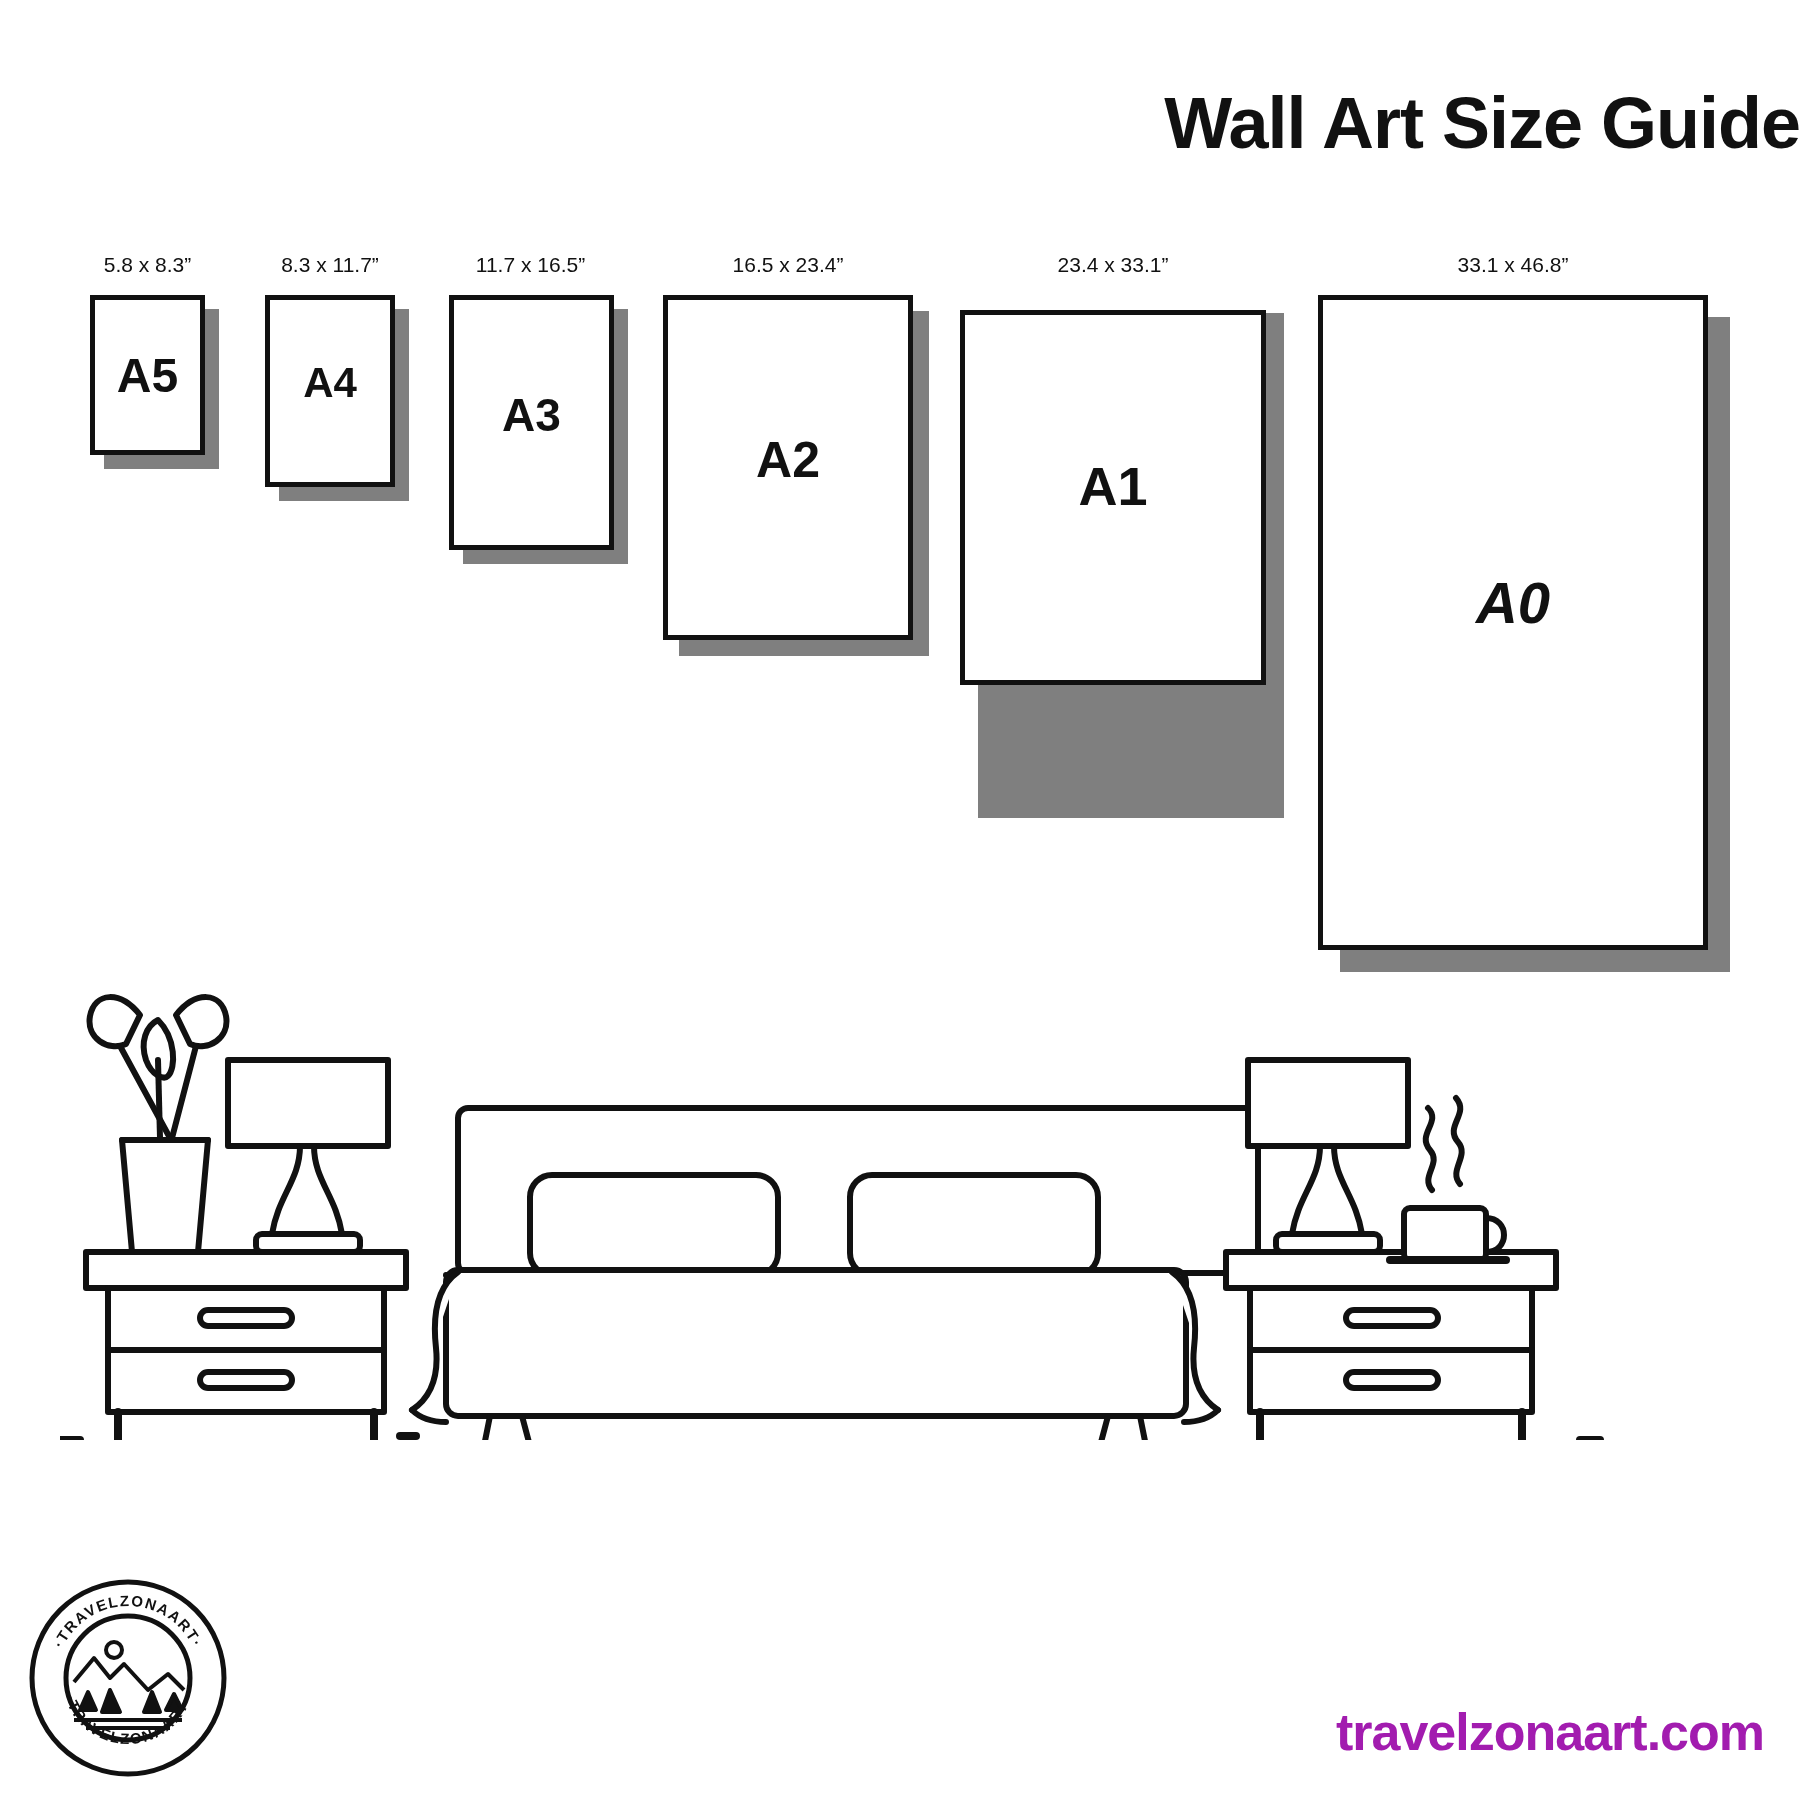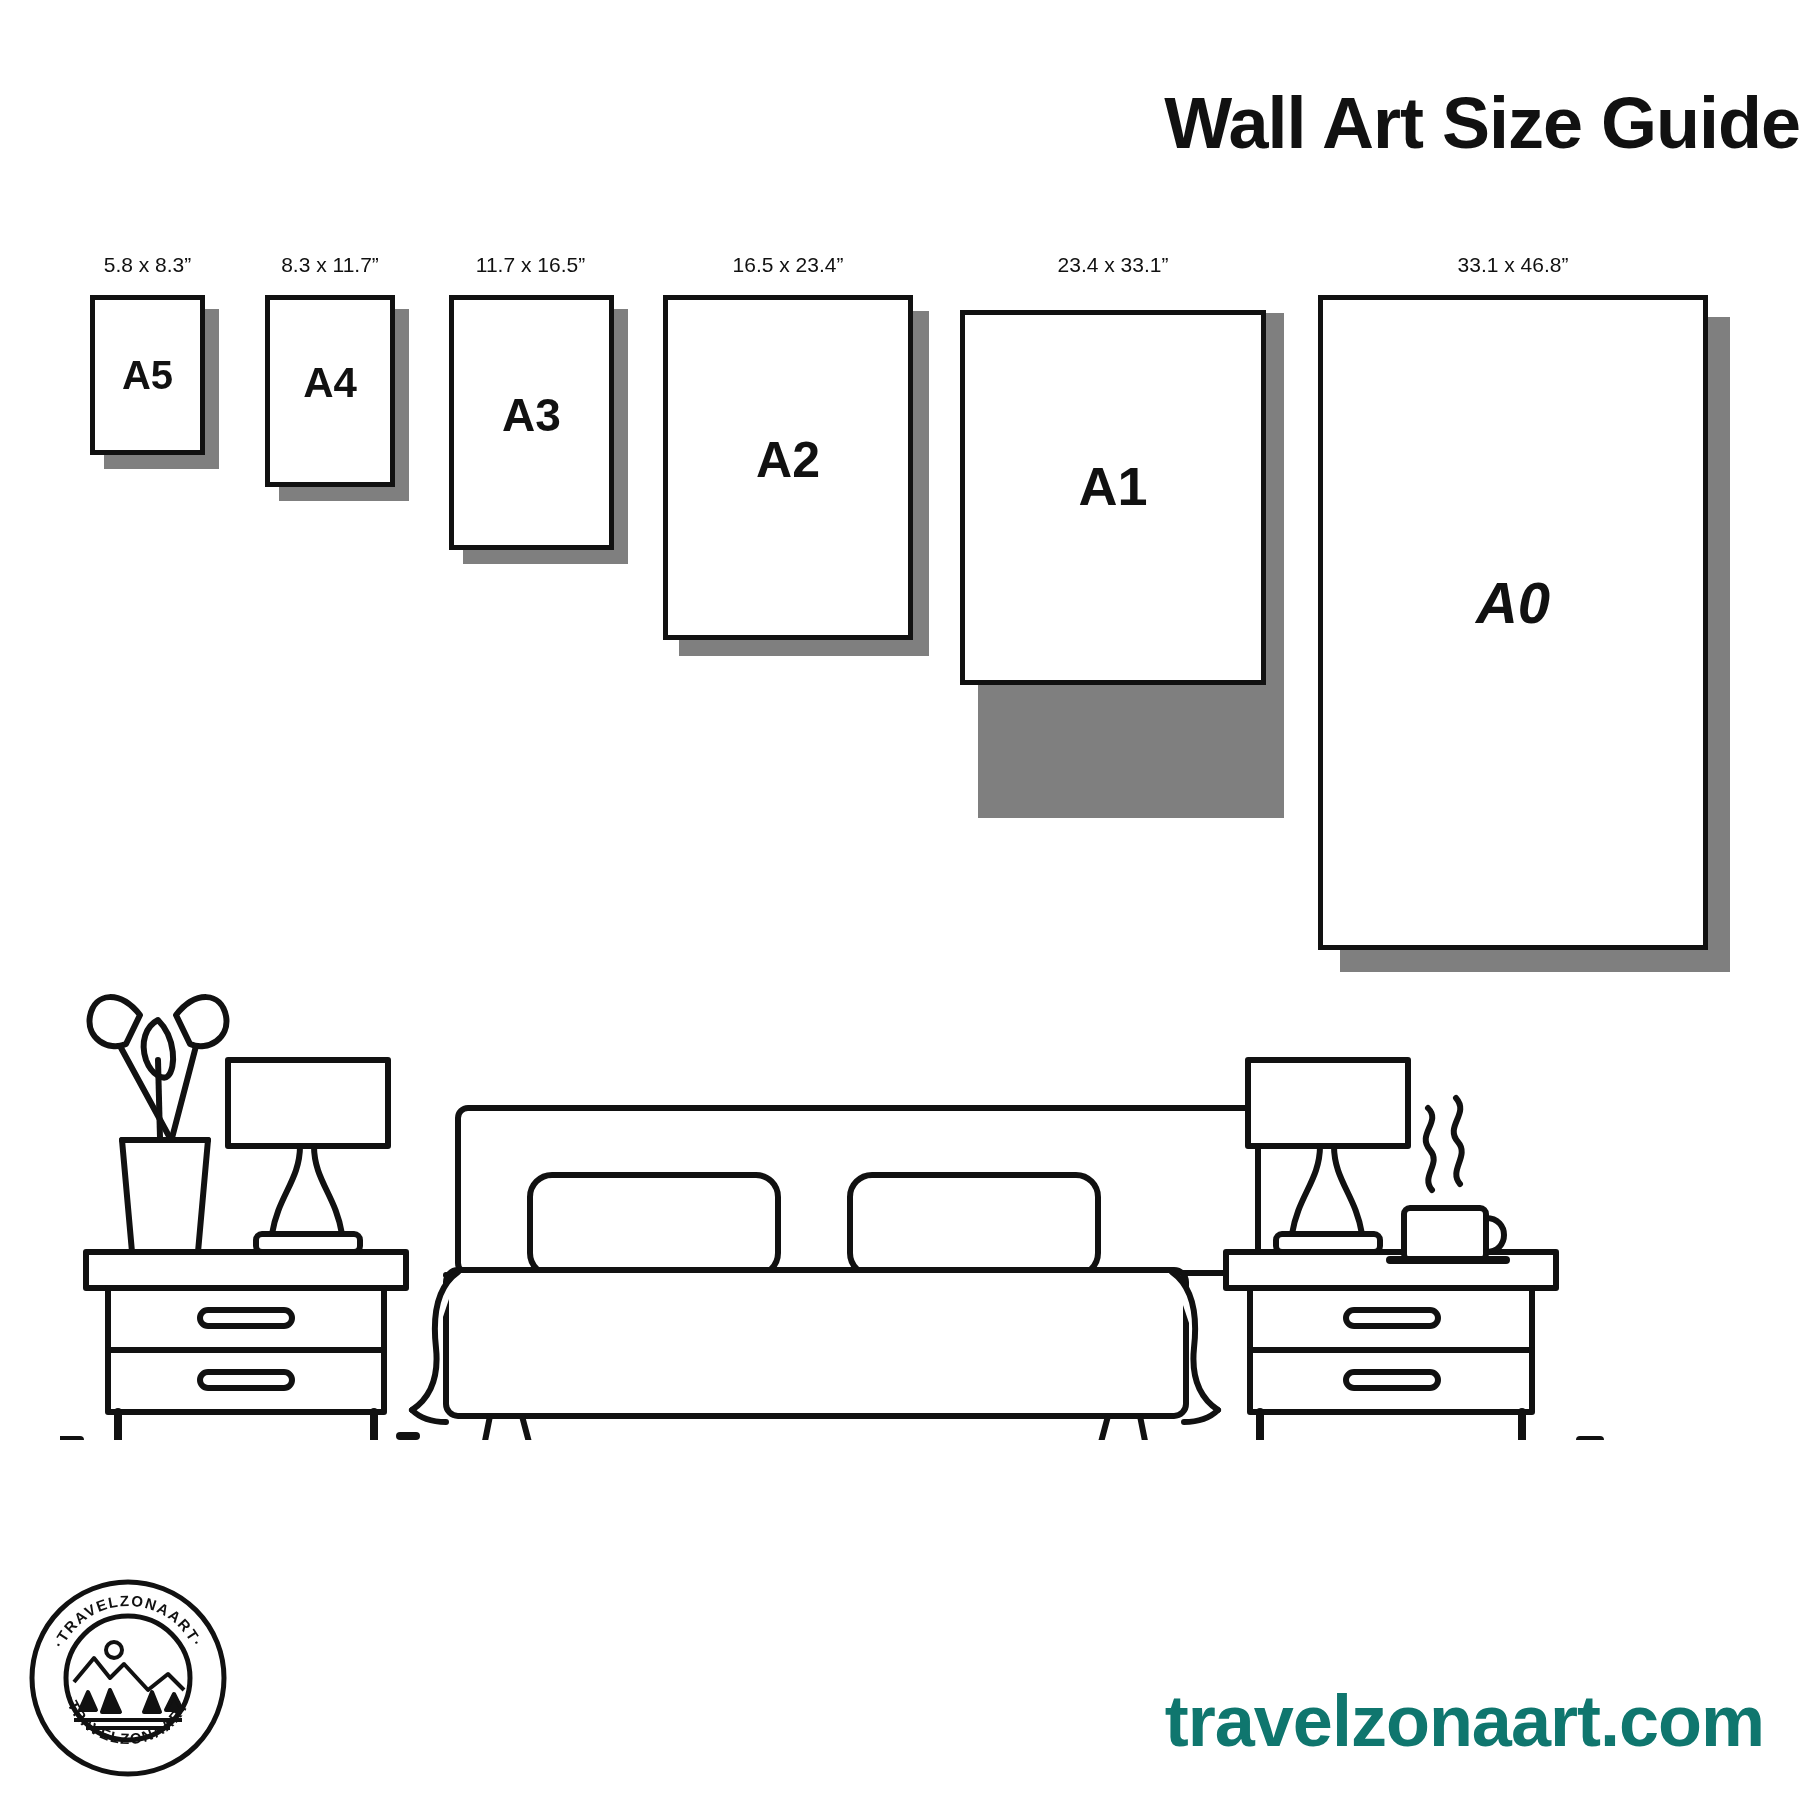--- a/index.html
+++ b/index.html
@@ -86,38 +86,38 @@
     top: 1578px;
     width: 200px;
     height: 200px;
   }
 
   
   .website {
     position: absolute;
     right: 36px;
     bottom: 38px;
-    font-size: 72px;
+    font-size: 52px;
     font-weight: 700;
     letter-spacing: -1px;
-    color: #0f766e;
+    color: #a21caf;
   }
 </style>
 </head>
 <body>
 
 <div class="title">Wall Art Size Guide</div>
 
 <div class="posters">
 
   <div class="poster-group" style="left:90px; top:295px; width:115px; height:160px;">
     <div class="poster-dim" style="top:-42px;">5.8 x 8.3”</div>
     <div class="poster-shadow" style="left:14px; top:14px; width:115px; height:160px;"></div>
     <div class="poster-box" style="left:0; top:0; width:115px; height:160px;">
-      <span class="poster-label" style="font-size:40px;">A5</span>
+      <span class="poster-label" style="font-size:48px;">A5</span>
     </div>
   </div>
 
   <div class="poster-group" style="left:265px; top:295px; width:130px; height:192px;">
     <div class="poster-dim" style="top:-42px;">8.3 x 11.7”</div>
     <div class="poster-shadow" style="left:14px; top:14px; width:130px; height:192px;"></div>
     <div class="poster-box" style="left:0; top:0; width:130px; height:192px;">
       <span class="poster-label" style="font-size:42px; transform:translateY(-8px);">A4</span>
     </div>
   </div>

